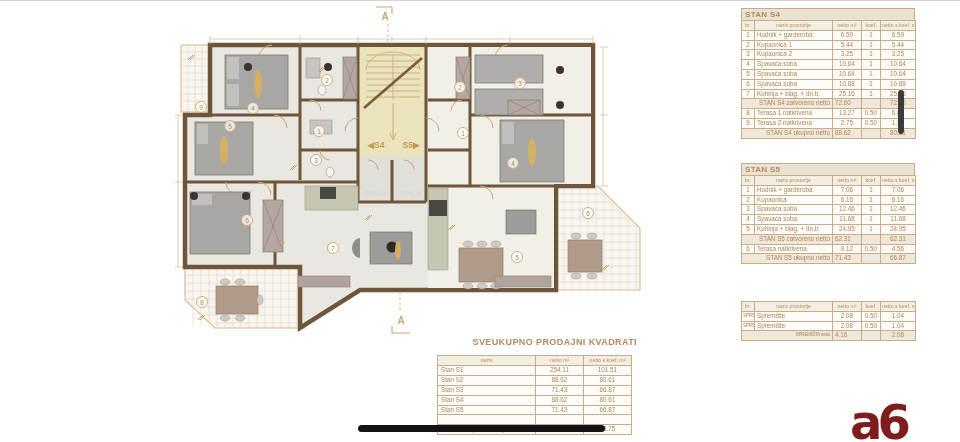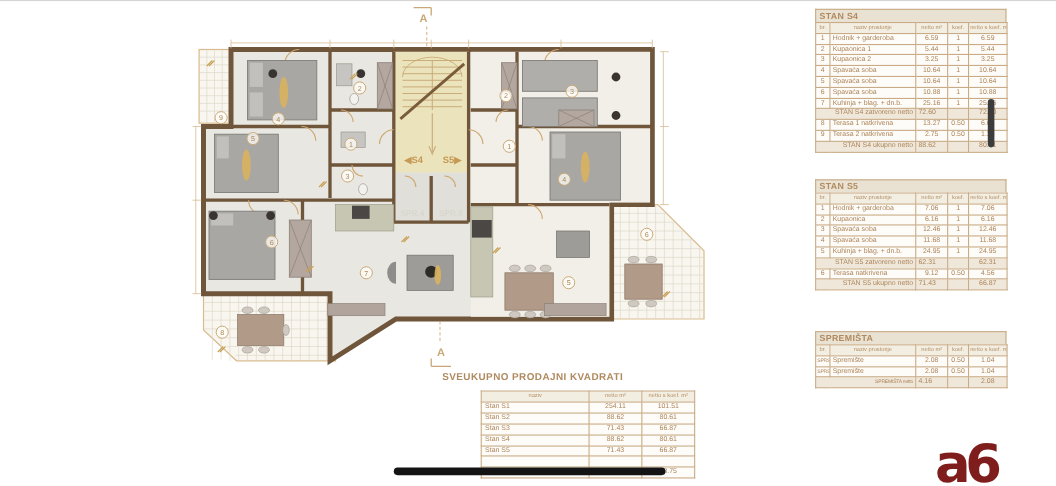--- a/index.html
+++ b/index.html
@@ -18,21 +18,21 @@
        white-space:nowrap;font-weight:normal;}
   table.datatable th{background:#f3eee2;font-size:5.2px;color:#b49066;}
   table.t5{width:174px;}
   table.t5 td:nth-child(2){text-align:left;padding-left:2px;}
   table.t3{width:194px;}
   table.t3 td:nth-child(1){text-align:left;padding-left:3px;}
   table.t3 th,table.t3 td{height:8.9px;line-height:8.9px;}
   tr.sum td{background:#efe8da;}
   tr.sum td:first-child{text-align:right;padding-right:2px;}
   .sprcol td:first-child{font-size:4.6px;letter-spacing:-.2px;}
-  .bigtitle{position:absolute;left:402px;top:337px;width:235px;text-align:left;
+  .bigtitle{position:absolute;left:402px;top:337px;width:235px;text-align:right;
        font-size:9px;font-weight:bold;color:#b08a5f;letter-spacing:.4px;}
 
   
   .mark-line{position:absolute;left:358px;top:425px;width:247px;height:7px;background:#141414;
        border-radius:4px;}
   .mark-bar{position:absolute;left:898px;top:90px;width:6px;height:44px;background:#3c3c3c;
        border-radius:3px;}
 
   
   .logo{position:absolute;left:850px;top:390px;width:105px;height:51px;overflow:hidden;
@@ -431,21 +431,20 @@
           <td colspan="2">STAN S5 ukupno netto</td>
           <td>71.43</td>
           <td></td>
           <td>66.87</td>
         </tr>
       </tbody>
   </table>
 </div>
 
 <div class="tblwrap" style="left:741px;top:301px;width:174px">
-  <div class="ttl">SPREMIŠTA</div>
   <table class="datatable t5 sprcol">
     <colgroup>
         <col style="width:13px">
         <col style="width:78px">
         <col style="width:29px">
         <col style="width:19px">
         <col style="width:35px">
       </colgroup>
     <thead>
         <tr>

